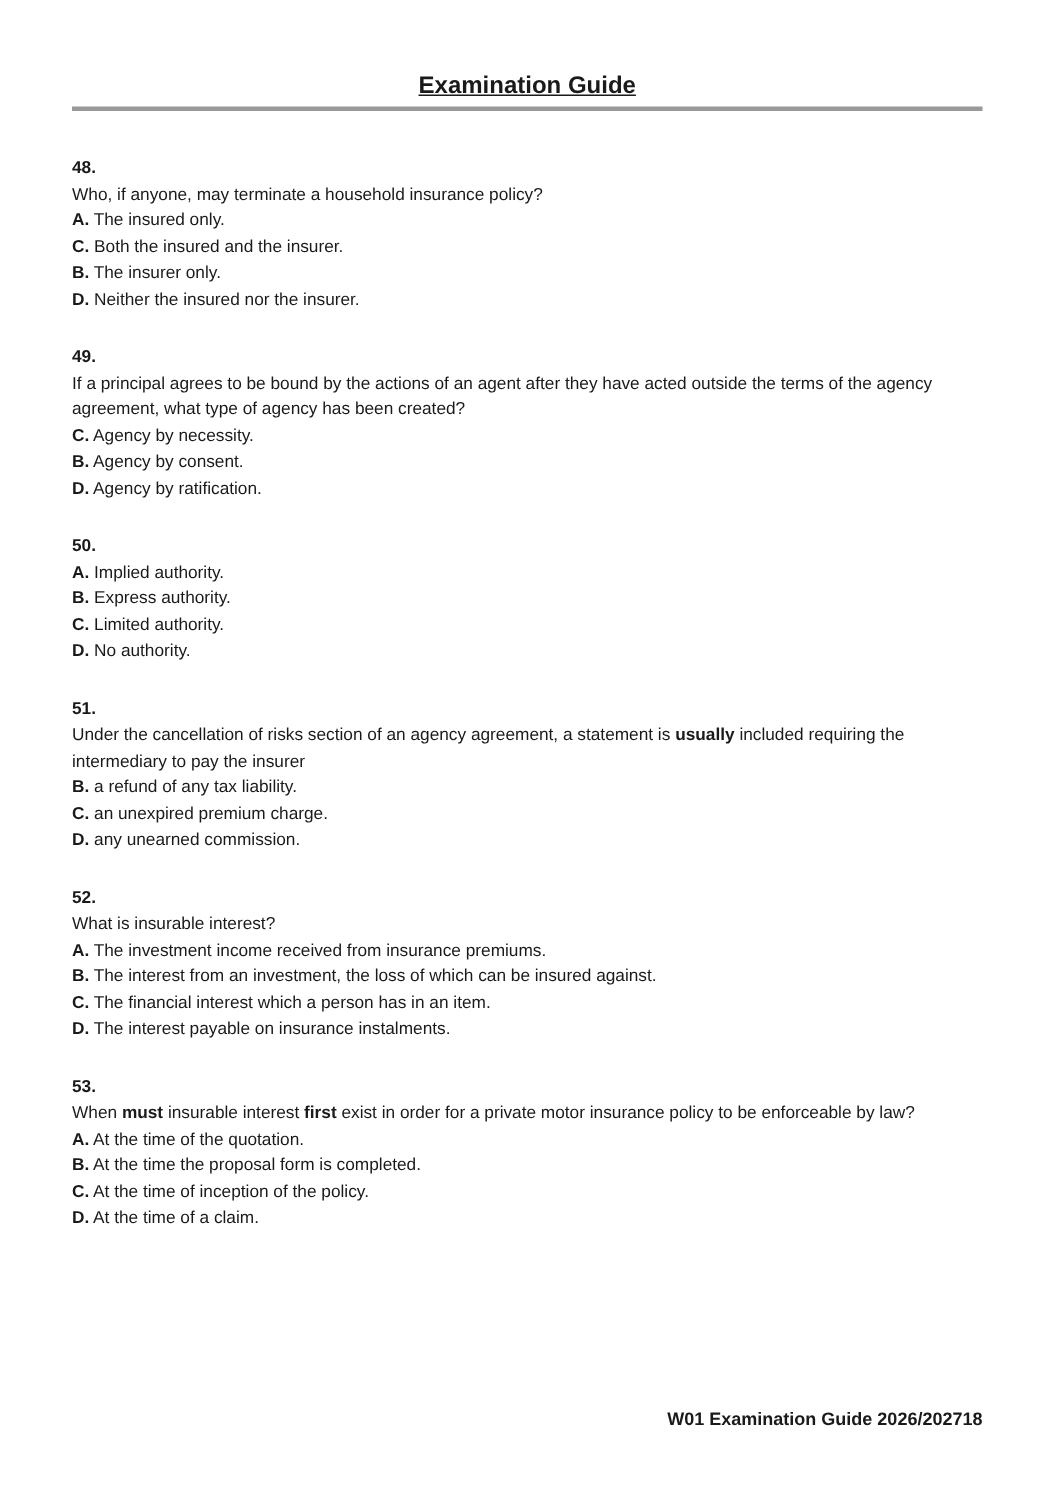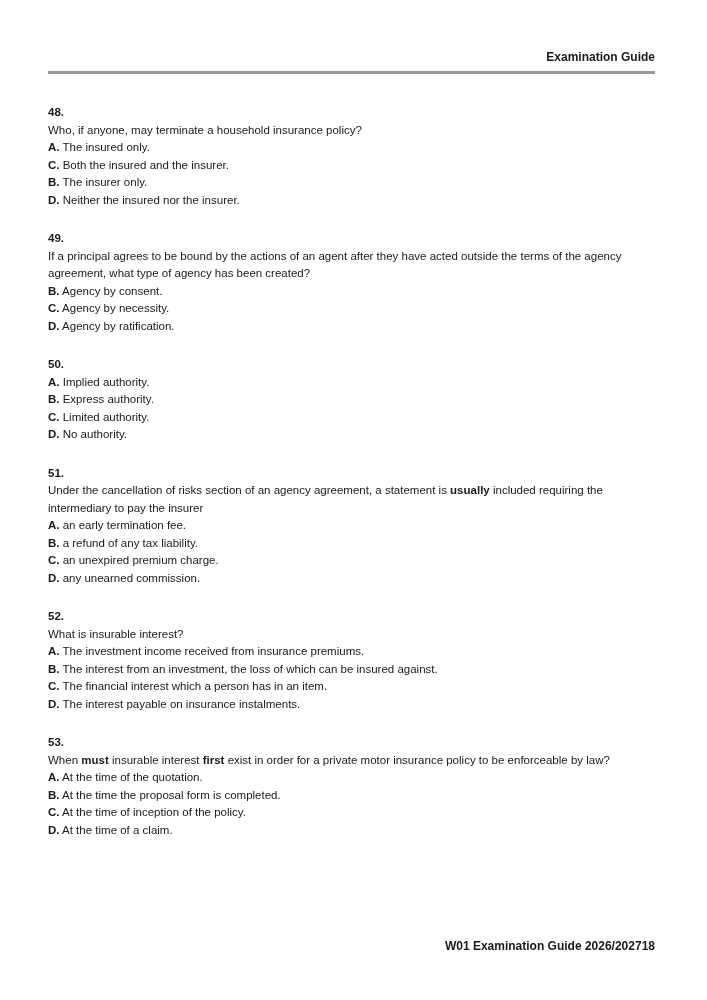--- a/index.html
+++ b/index.html
@@ -13,24 +13,25 @@
     font-family: "Liberation Sans", sans-serif;
     color: #1a1a1a;
     position: relative;
   }
   .page {
     position: absolute;
     inset: 0;
     padding: 50px 52px 0 48px;
   }
   .header-title {
-    text-align: right;
+    text-align: center;
     font-weight: bold;
-    font-size: 12px;
+    font-size: 16px;
     line-height: 15px;
+    text-decoration: underline;
   }
   .header-rule {
     height: 3px;
     background: #999999;
     margin-top: 6px;
   }
   .questions {
     margin-top: 30px;
   }
   .question {
@@ -79,39 +80,38 @@
           <div class="q-option"><span class="opt-letter">A.</span><span> The insured only.</span></div>
           <div class="q-option"><span class="opt-letter">C.</span><span> Both the insured and the insurer.</span></div>
           <div class="q-option"><span class="opt-letter">B.</span><span> The insurer only.</span></div>
           <div class="q-option"><span class="opt-letter">D.</span><span> Neither the insured nor the insurer.</span></div>
         </div>
       </div>
       <div class="question">
         <div class="q-num">49.</div>
         <div class="q-body">
           <div class="q-text"><span>If a principal agrees to be bound by the actions of an agent after they have acted outside the terms of the agency agreement, what type of agency has been created?</span></div>
+          <div class="q-option"><span class="opt-letter">C.</span><span> Agency by necessity.</span></div>
           <div class="q-option"><span class="opt-letter">B.</span><span> Agency by consent.</span></div>
-          <div class="q-option"><span class="opt-letter">C.</span><span> Agency by necessity.</span></div>
           <div class="q-option"><span class="opt-letter">D.</span><span> Agency by ratification.</span></div>
         </div>
       </div>
       <div class="question">
         <div class="q-num">50.</div>
         <div class="q-body">
           <div class="q-option"><span class="opt-letter">A.</span><span> Implied authority.</span></div>
           <div class="q-option"><span class="opt-letter">B.</span><span> Express authority.</span></div>
           <div class="q-option"><span class="opt-letter">C.</span><span> Limited authority.</span></div>
           <div class="q-option"><span class="opt-letter">D.</span><span> No authority.</span></div>
         </div>
       </div>
       <div class="question">
         <div class="q-num">51.</div>
         <div class="q-body">
           <div class="q-text"><span>Under the cancellation of risks section of an agency agreement, a statement is </span><span class="bold">usually</span><span> included requiring the intermediary to pay the insurer</span></div>
-          <div class="q-option"><span class="opt-letter">A.</span><span> an early termination fee.</span></div>
           <div class="q-option"><span class="opt-letter">B.</span><span> a refund of any tax liability.</span></div>
           <div class="q-option"><span class="opt-letter">C.</span><span> an unexpired premium charge.</span></div>
           <div class="q-option"><span class="opt-letter">D.</span><span> any unearned commission.</span></div>
         </div>
       </div>
       <div class="question">
         <div class="q-num">52.</div>
         <div class="q-body">
           <div class="q-text"><span>What is insurable interest?</span></div>
           <div class="q-option"><span class="opt-letter">A.</span><span> The investment income received from insurance premiums.</span></div>

